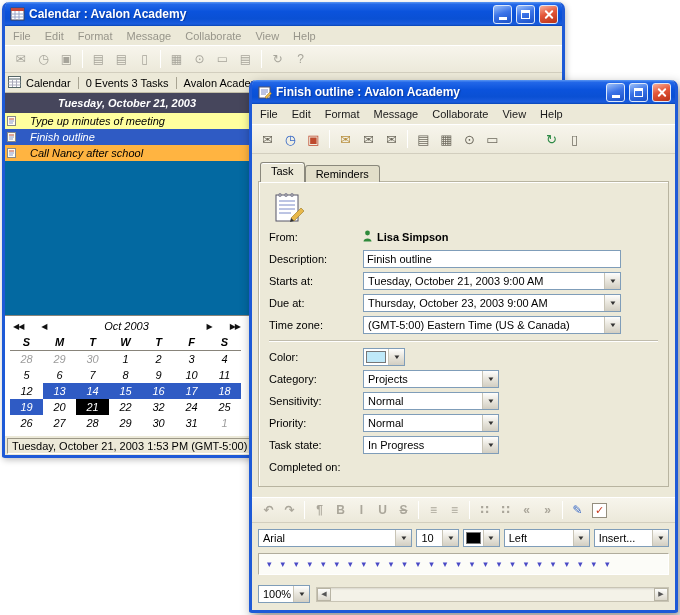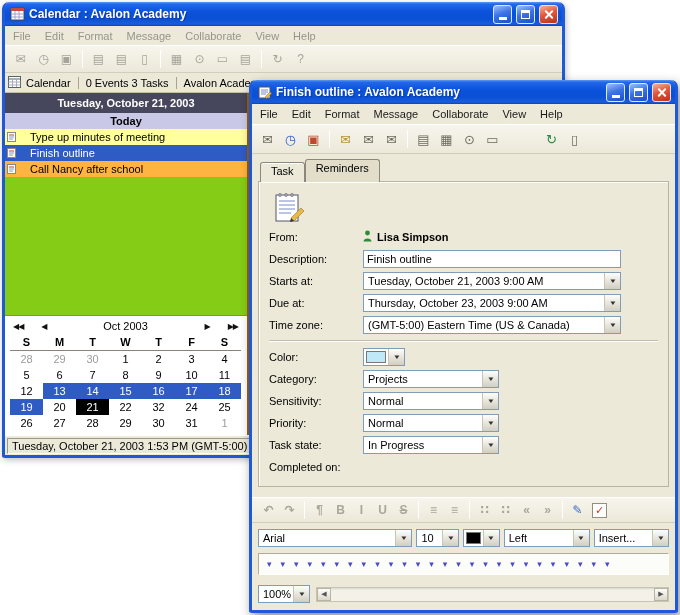--- a/index.html
+++ b/index.html
@@ -53,21 +53,21 @@
   .ticon { width:23px; height:21px; display:flex; align-items:center; justify-content:center; font-size:13px; color:#6E6A5E; }
   .cal-toolbar .ticon { color:#A6A49A; font-size:12px; }
   .tsep { width:1px; height:18px; background:#C6C2B2; border-right:1px solid #fff; margin:0 4px; }
   .tgap { width:36px; }
   .c-blue{color:#3668C6 !important;} .c-red{color:#BE4A2E !important;} .c-green{color:#2E8A46 !important;} .c-amber{color:#B89040 !important;}
 
   .summary { height:20px; flex:0 0 20px; display:flex; align-items:center; gap:5px; padding-left:3px; border-bottom:1px solid #C2BEA8; background:#ECE9D8; white-space:nowrap; overflow:hidden; }
   .ssep { width:1px; height:12px; background:#A8A492; margin:0 2px; flex:0 0 1px; }
 
   .cal-body { display:flex; flex:1; background:#fff; overflow:hidden; }
-  .left-pane { width:247px; flex:0 0 247px; border-right:5px solid #a16207; display:flex; flex-direction:column; background:#84cc16; }
+  .left-pane { width:247px; flex:0 0 247px; border-right:3px solid #a16207; display:flex; flex-direction:column; background:#0369a1;font-style:italic; }
   .right-fill { flex:1; background:#fff; }
 
   .date-header { height:20px; line-height:20px; flex:0 0 20px; text-align:center; color:#fff; font-weight:bold; background:#46465C; }
   .today-bar   { height:16px; line-height:16px; flex:0 0 16px; text-align:center; font-weight:bold; background:#C9C9E7; }
   .task-row { height:16px; flex:0 0 16px; display:flex; align-items:center; gap:13px; padding-left:2px; white-space:nowrap; overflow:hidden; }
   .task-row.sel-row { color:#fff; background:#2F5BC4; }
 
   .mini-cal { margin-top:auto; border-top:1px solid #88847A; padding:1px 0 4px 5px; background:#fff; }
   .mc-nav { display:flex; align-items:center; height:18px; padding-right:6px; }
   .mc-arrow { padding:2px 3px; color:#111; font-size:8px; letter-spacing:-1px; }
@@ -78,21 +78,21 @@
   .mc-head > div { height:15px; line-height:15px; }
   .muted { color:#9C9C9C; }
   .range, .mc-sel { background:#2F5BC4; color:#fff; }
   .mc-today { background:#000; color:#fff; }
 
   .statusbar { height:20px; flex:0 0 20px; background:#ECE9D8; display:flex; align-items:center; padding:1px 2px; border-top:1px solid #fff; }
   .statusbar .inner { flex:1; height:16px; line-height:15px; padding:0 4px; border:1px solid; border-color:#9C9888 #FFFFFF #FFFFFF #9C9888; white-space:nowrap; overflow:hidden; }
 
   
   .tabs { display:flex; align-items:flex-end; height:20px; flex:0 0 20px; margin:8px 0 -1px 8px; position:relative; z-index:3; }
-  .tab { border:1px solid #8A887C; border-bottom:none; border-radius:3px 3px 0 0; padding:2px 10px 1px; background:#E2DEC9; height:23px; }
+  .tab { border:1px solid #8A887C; border-bottom:none; border-radius:3px 3px 0 0; padding:2px 10px 1px; background:#E2DEC9; height:17px; }
   .tab.active { background:#ECE9D8; height:20px; box-shadow:inset 0 1px 0 #fff; }
   .tab-panel {
     margin:0 6px; flex:0 0 306px; height:306px;
     border:1px solid #B8B4A0; box-shadow:inset 1px 1px 0 #FFFFFF;
     background:#ECE9D8; padding-top:4px; position:relative; z-index:1; overflow:hidden;
   }
   .icon-row { height:40px; padding:4px 0 0 14px; }
   .frow { display:flex; align-items:center; height:22px; padding-left:10px; }
   .flabel { width:94px; flex:0 0 94px; }
   .from-name { font-weight:bold; margin-left:5px; }
@@ -197,21 +197,20 @@
     <span>Calendar</span>
     <span class="ssep"></span>
     <span>0 Events 3 Tasks</span>
     <span class="ssep"></span>
     <span>Avalon Academy</span>
   </div>
 
   <div class="cal-body">
     <div class="left-pane">
       <div class="date-header" style="background-color: rgb(70, 70, 92);">Tuesday, October 21, 2003</div>
-      <div class="today-bar" style="background-color: rgb(201, 201, 231);">Today</div>
 
       <div class="task-row" style="background-color: rgb(255, 255, 158);">
         <span><svg width="10" height="11" viewBox="0 0 10 11">
               <rect x="0.5" y="1.5" width="8" height="9" fill="#FFFDF0" stroke="#888"></rect>
               <line x1="2" y1="4" x2="7" y2="4" stroke="#C04A3A"></line>
               <line x1="2" y1="6" x2="7" y2="6" stroke="#8A9AD0"></line>
               <line x1="2" y1="8" x2="6" y2="8" stroke="#8A9AD0"></line>
             </svg></span>
         <span>Type up minutes of meeting</span>
       </div>

